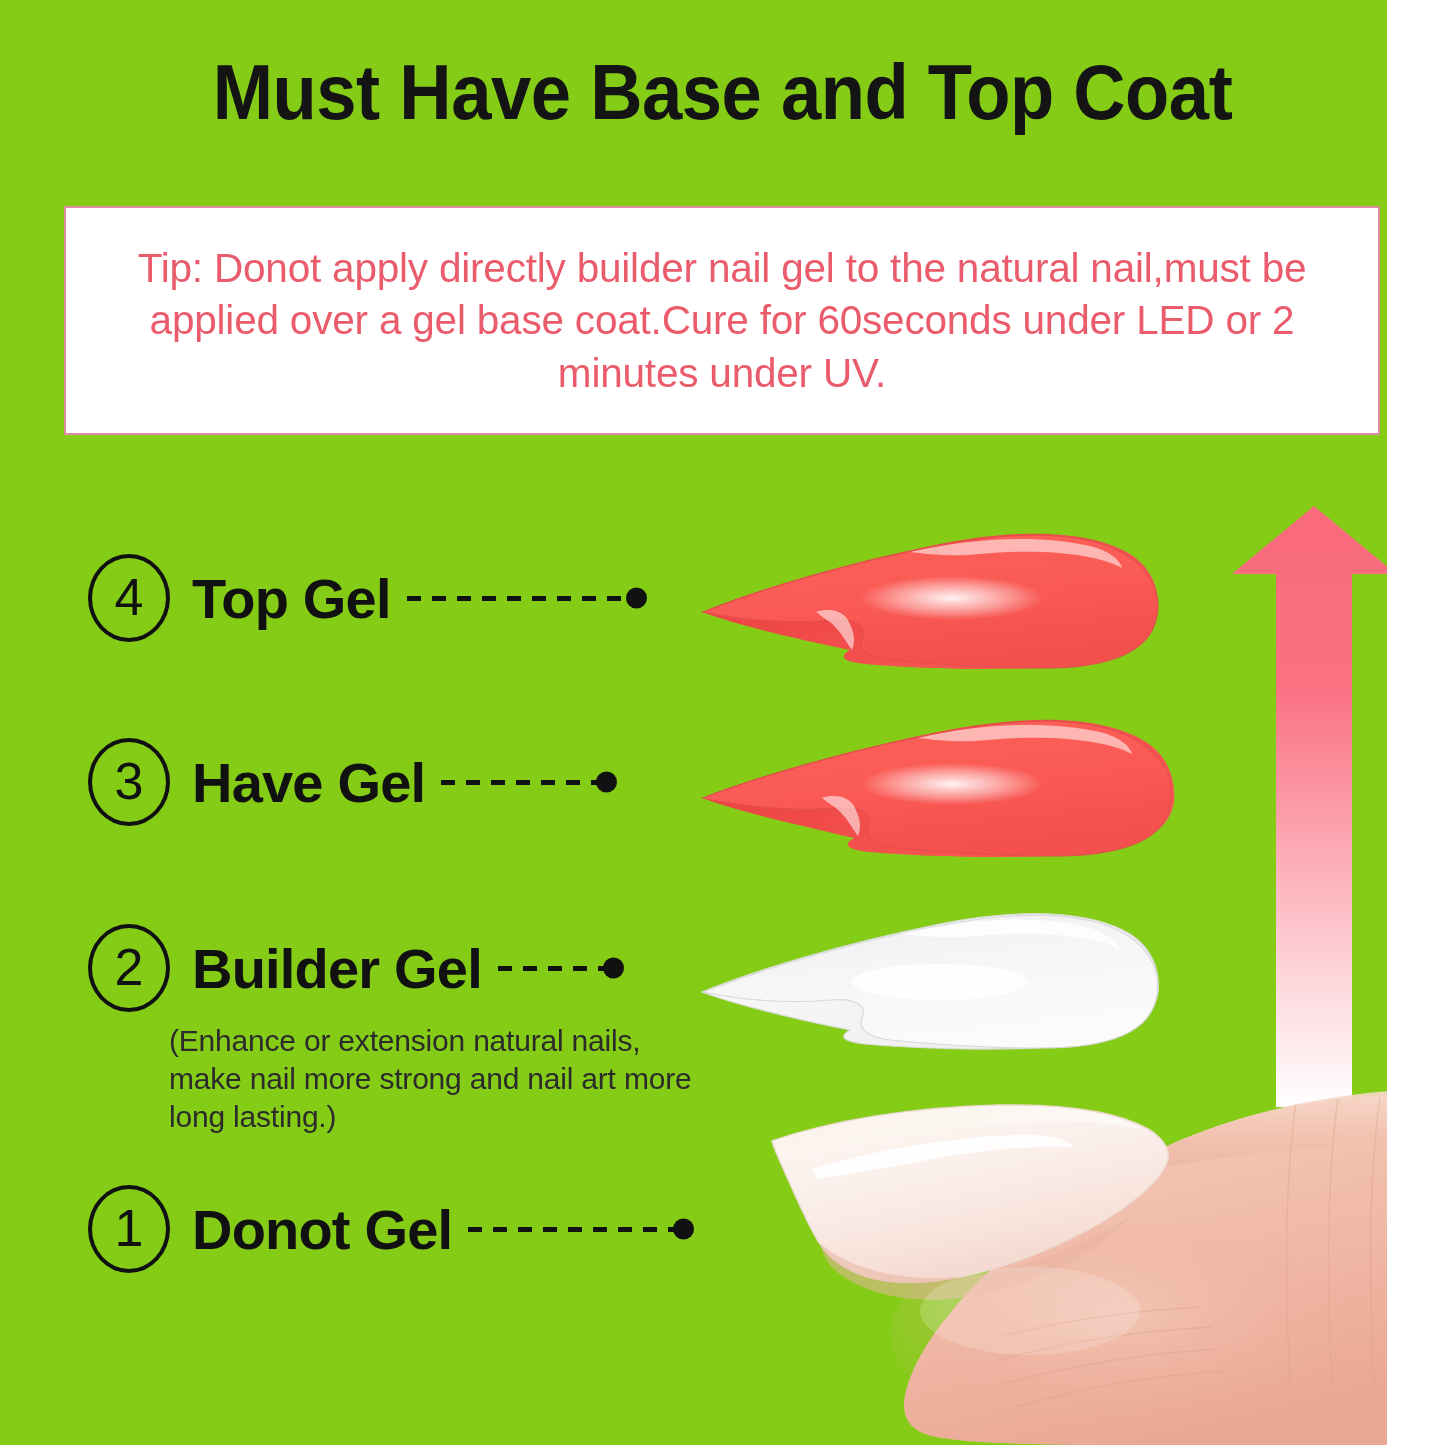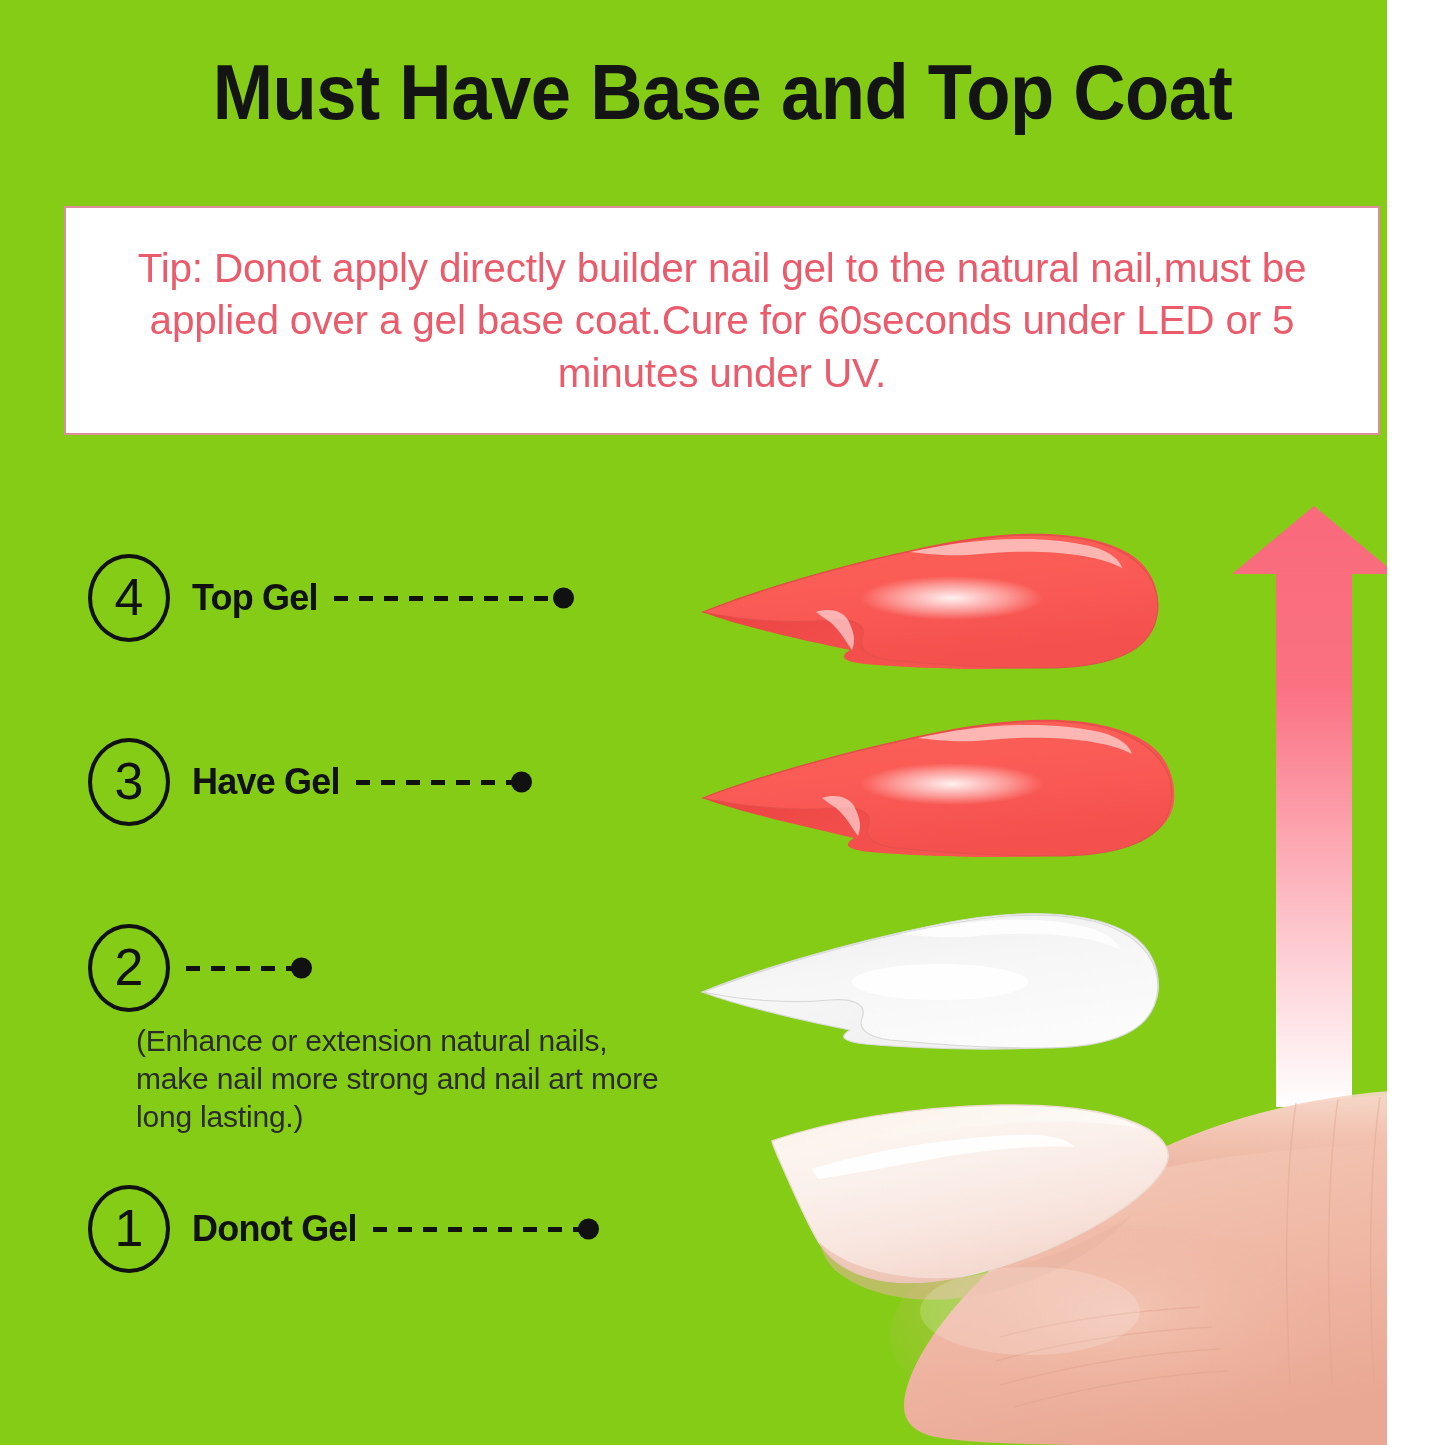--- a/index.html
+++ b/index.html
@@ -84,21 +84,21 @@
     font-family: "Liberation Sans", sans-serif;
     font-size: 52px;
     font-weight: 400;
     color: #111111;
     line-height: 1;
     margin-top: -3px;
   }
   .step-label {
     font-family: "Liberation Sans", sans-serif;
     font-weight: bold;
-    font-size: 36px;
+    font-size: 56px;
     color: #111111;
     margin-left: 22px;
     white-space: nowrap;
     letter-spacing: -0.8px;
   }
   .leader {
     position: relative;
     height: 5px;
     margin-left: 16px;
     flex: 0 0 auto;
@@ -121,21 +121,21 @@
     width: 21px;
     height: 21px;
     border-radius: 50%;
     background: #111111;
   }
   .step-note {
     font-family: "Liberation Sans", sans-serif;
     font-size: 30px;
     line-height: 1.27;
     color: #2b2b2b;
-    margin-left: 48px;
+    margin-left: 81px;
     margin-top: 8px;
     letter-spacing: -0.2px;
   }
 
   
   .swatch {
     position: absolute;
   }
 
   
@@ -157,21 +157,21 @@
   }
 </style>
 </head>
 <body>
 
 <div id="page">
 
   <div id="title">Must Have Base and Top Coat</div>
 
   <div id="tip-box">
-    <div id="tip-text">Tip: Donot apply directly builder nail gel to the natural nail,must be applied over a gel base coat.Cure for 60seconds under LED or 5 minutes under UV.</div>
+    <div id="tip-text">Tip: Donot apply directly builder nail gel to the natural nail,must be applied over a gel base coat.Cure for 60seconds under LED or 2 minutes under UV.</div>
   </div>
 
   <div class="swatch" style="left:690px; top:508px; width:480px; height:190px;">
     <svg viewBox="0 0 480 190" width="480" height="190">
       <defs>
         <linearGradient id="redTop" x1="0" y1="0" x2="0.35" y2="1">
           <stop offset="0%" stop-color="#fb6258"></stop>
           <stop offset="55%" stop-color="#fa5a55"></stop>
           <stop offset="100%" stop-color="#f4504d"></stop>
         </linearGradient>
@@ -291,20 +291,21 @@
         <div class="leader-dot"></div>
       </div>
     </div>
   </div>
 
   <div class="step" style="top:922px;">
     <div class="step-row">
       <div class="circle">
         <span class="circle-num">2</span>
       </div>
+      <div class="step-label">Builder Gel</div>
       <div class="leader" style="width:118px;">
         <div class="leader-line"></div>
         <div class="leader-dot"></div>
       </div>
     </div>
     <div class="step-note" style="width:545px;">(Enhance or extension natural nails, make nail more strong and nail art more long lasting.)</div>
   </div>
 
   <div class="step" style="top:1183px;">
     <div class="step-row">

